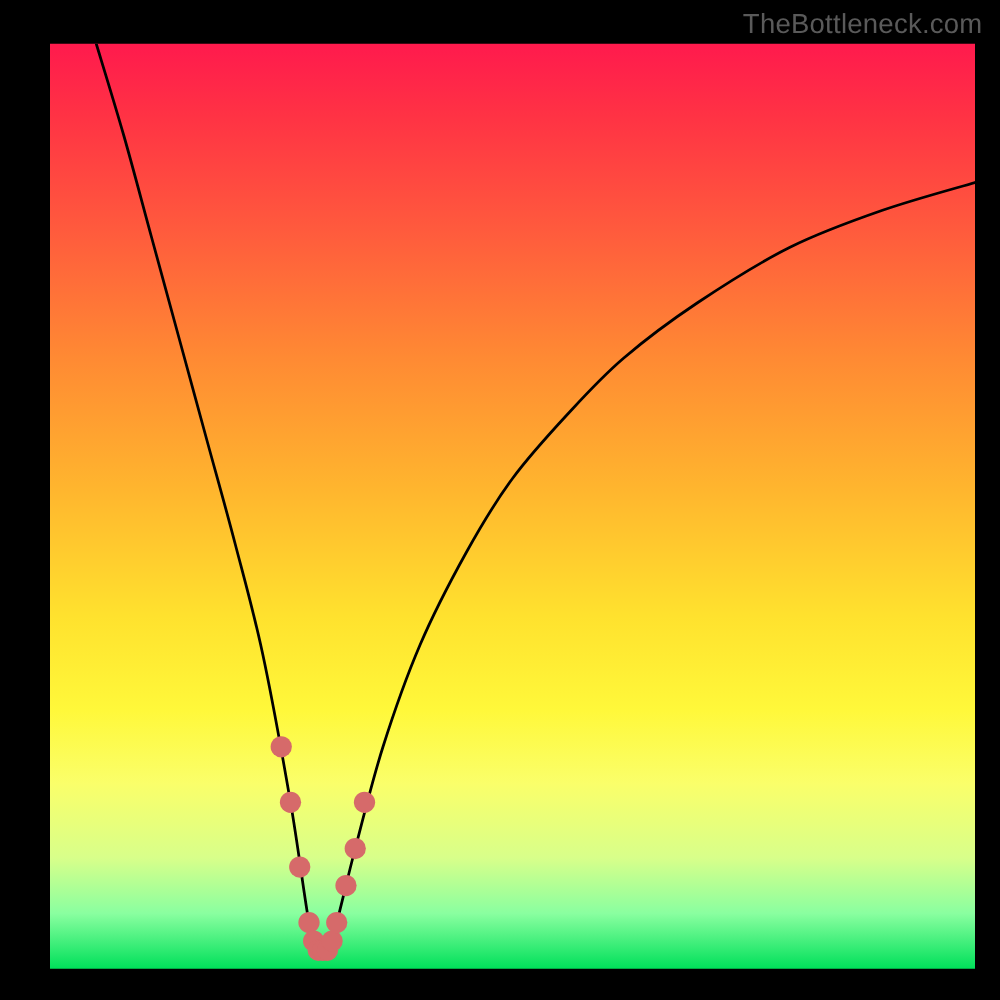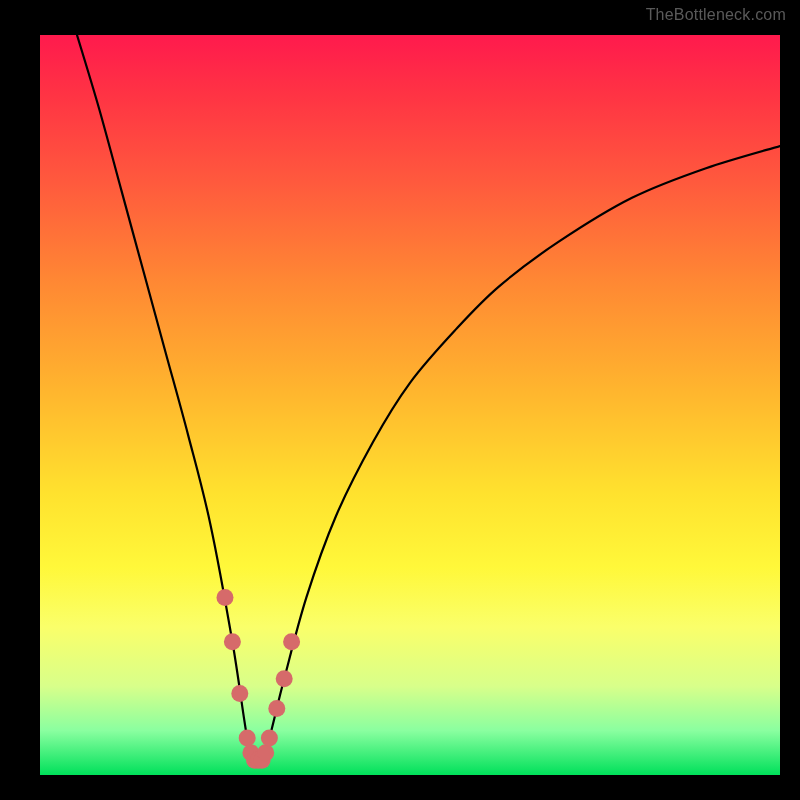--- a/index.html
+++ b/index.html
@@ -38,21 +38,21 @@
       #d8ff8a 88%,
       #8affa0 94%,
       #00e05a 100%
     );
   }
   .attrib {
     position: absolute;
     top: 6px;
     right: 14px;
     color: #5a5a5a;
-    font-size: 16px;
+    font-size: 22px;
     font-weight: 500;
     letter-spacing: 0.2px;
   }
   svg.curve {
     position: absolute;
     left: 0;
     top: 0;
     width: 740px;
     height: 740px;
   }

